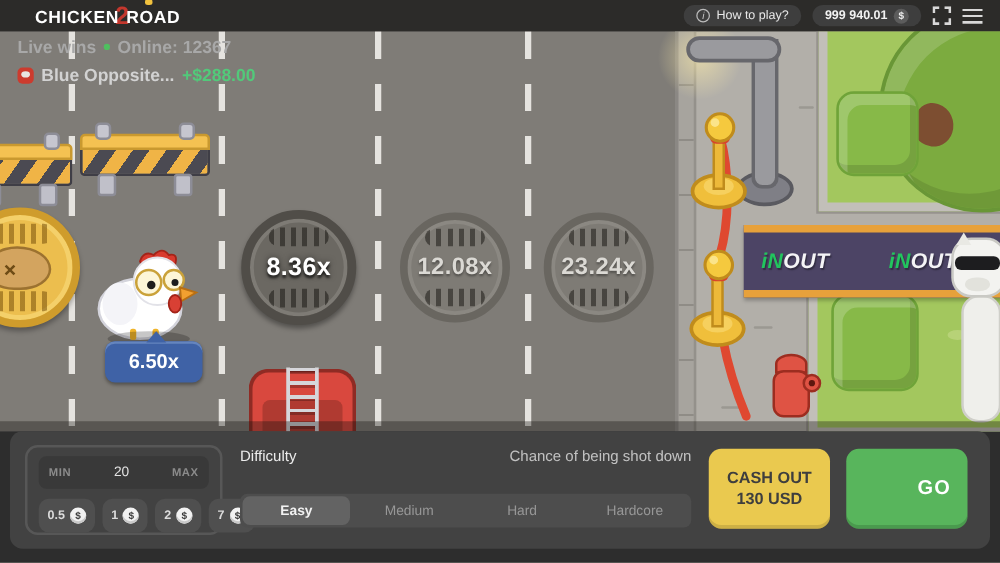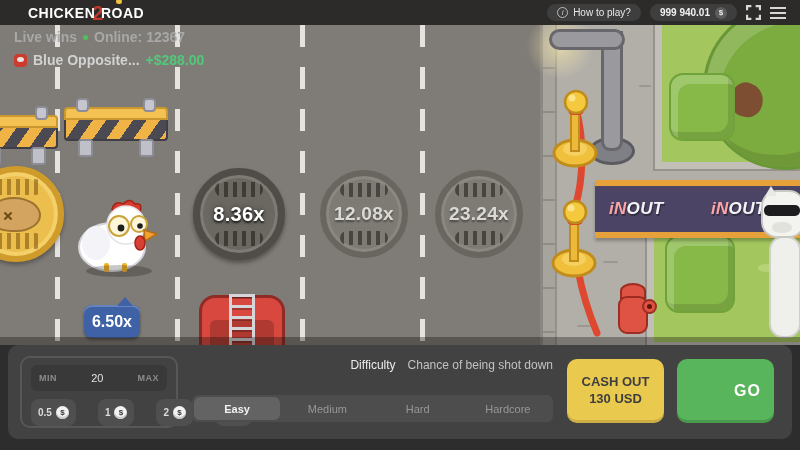--- a/index.html
+++ b/index.html
@@ -62,23 +62,23 @@
     background:repeating-linear-gradient(90deg,rgba(120,80,10,.55) 0 4px,transparent 4px 9px); }
   .gold-manhole::before { top:8%; } .gold-manhole::after { bottom:8%; }
   .gold-chicken { position:absolute; left:18%; top:30%; width:62%; height:42%; background:#d3a45f; border:2px solid #9c7230; border-radius:50% 55% 50% 45%; }
   .gold-x { position:absolute; left:12px; top:12px; width:10px; height:10px; }
   .gold-x::before,.gold-x::after { content:""; position:absolute; left:0; top:4px; width:10px; height:2px; background:#6e4c16; }
   .gold-x::before { transform:rotate(45deg); } .gold-x::after { transform:rotate(-45deg); }
 
   
   .chicken-wrap { position:absolute; left:74px; top:174px; width:92px; height:74px; z-index:5; }
   .chicken-shadow { position:absolute; left:12px; bottom:-4px; width:66px; height:12px; border-radius:50%; background:rgba(0,0,0,.22); }
-  .badge { position:absolute; left:84px; top:248px; width:56px; height:33px; background:#3f62a6; border-radius:8px;
+  .badge { position:absolute; left:84px; top:248px; width:78px; height:33px; background:#3f62a6; border-radius:8px;
     box-shadow:inset 0 2px 0 #6585bf, 0 2px 3px rgba(0,0,0,.35); display:flex; align-items:center; justify-content:center;
-    color:#fff; font-weight:bold; font-size:16px; z-index:6;margin-top:32px; }
+    color:#fff; font-weight:bold; font-size:16px; z-index:6; }
   .badge::before { content:""; position:absolute; top:-8px; left:33px; border-left:8px solid transparent; border-right:8px solid transparent; border-bottom:9px solid #3f62a6; }
 
   
   .truck { position:absolute; left:199px; top:270px; width:86px; height:50px; background:#d9483e; border:3px solid #8f2b24;
     border-bottom:none; border-radius:16px 16px 0 0; z-index:5; }
   .truck .cab { position:absolute; left:8px; top:22px; right:8px; height:28px; background:#b03a31; border-radius:6px 6px 0 0; }
   .ladder { position:absolute; left:50%; transform:translateX(-50%); top:-4px; width:26px; height:54px;
     background:repeating-linear-gradient(180deg,#d6d6da 0 3px,rgba(0,0,0,.25) 3px 5px,transparent 5px 11px);
     border-left:3px solid #d6d6da; border-right:3px solid #d6d6da; }
 
@@ -99,21 +99,21 @@
 
   .lamp-glow { position:absolute; left:-18px; top:-14px; width:70px; height:70px;
     background:radial-gradient(circle, rgba(255,238,170,.6) 0%, rgba(255,238,170,0) 68%); z-index:4; }
   .lamp-arm { position:absolute; left:6px; top:4px; width:76px; height:21px; background:#9a9a9e; border:3px solid #67676c; border-radius:12px; z-index:6; }
   .lamp-pole { position:absolute; left:58px; top:6px; width:22px; height:120px; background:#9a9a9e; border:3px solid #67676c; border-top:none; border-radius:0 0 9px 9px; z-index:6; }
   .lamp-base { position:absolute; left:46px; top:112px; width:46px; height:28px; background:#7f7f86; border:3px solid #5a5a60; border-radius:50%; z-index:5; }
 
   .billboard { position:absolute; left:52px; top:155px; width:212px; height:58px; background:#4c4465;
     border-top:6px solid #e7a13b; border-bottom:6px solid #e7a13b; box-shadow:0 3px 3px rgba(0,0,0,.25); z-index:5; }
   .brand { position:absolute; top:50%; transform:translateY(-50%); font-style:italic; font-weight:800; font-size:17px; letter-spacing:.3px; white-space:nowrap; text-shadow:1px 2px 1px rgba(0,0,0,.35); }
-  .brand .in { color:#fca5a5; } .brand .out { color:#f4f4f6; }
+  .brand .in { color:#22c55e; } .brand .out { color:#f4f4f6; }
 
   .cat { position:absolute; left:218px; top:165px; width:46px; height:150px; z-index:7; }
   .cat .head { position:absolute; left:0; top:0; width:44px; height:48px; background:#f3f3f0; border:2px solid #c9c9c4; border-radius:16px; }
   .cat .ear { position:absolute; left:2px; top:-6px; width:0; height:0; border-left:6px solid transparent; border-right:6px solid transparent; border-bottom:10px solid #e9e9e4; }
   .cat .shades { position:absolute; left:1px; top:13px; width:36px; height:11px; background:#1d1d1f; border-radius:5px; }
   .cat .muzzle { position:absolute; left:9px; top:30px; width:20px; height:11px; background:#e2e2dc; border-radius:45%; }
   .cat .body { position:absolute; left:8px; top:46px; width:32px; height:102px; background:#efefeb; border:2px solid #cfcfc9; border-radius:14px; }
 
   .hydrant { position:absolute; left:70px; top:258px; width:40px; height:56px; z-index:6; }
   .hydrant .dome { position:absolute; left:7px; top:0; width:26px; height:16px; background:#df5344; border:2px solid #9c2d20; border-radius:50% 50% 0 0; }
@@ -121,26 +121,26 @@
   .hydrant .nozzle { position:absolute; right:-4px; top:16px; width:15px; height:15px; background:#df5344; border:2px solid #9c2d20; border-radius:50%; }
   .hydrant .nozzle::after { content:""; position:absolute; left:3px; top:3px; width:5px; height:5px; border-radius:50%; background:#5e170f; }
 
   
   .bottom-panel { position:absolute; left:8px; top:345px; width:784px; height:94px; background:#424242; border-radius:10px; z-index:20; }
   .bet-card { position:absolute; left:12px; top:11px; width:158px; height:72px; border:2px solid #575757; border-radius:10px; }
   .amount-bar { position:absolute; left:9px; top:7px; width:136px; height:26px; background:#393939; border-radius:6px;
     display:flex; align-items:center; justify-content:space-between; padding:0 8px; }
   .minmax { color:#8b8b8b; font-weight:bold; font-size:9px; letter-spacing:.5px; cursor:default; }
   .amount-value { color:#e2e2e2; font-size:11px; }
-  .chips { position:absolute; left:9px; top:41px; display:flex; gap:22px; }
+  .chips { position:absolute; left:9px; top:41px; display:flex; gap:6px; }
   .chip { height:27px; background:#4f4f4f; border-radius:8px; display:flex; align-items:center; justify-content:center; gap:4px; padding:0 7px; }
   .chip-label { color:#dcdcdc; font-weight:bold; font-size:10px; }
   .chip-coin { width:13px; height:13px; border-radius:50%; background:#f2f2f2; color:#3a3a3a; font-size:8px; font-weight:bold; display:flex; align-items:center; justify-content:center; box-shadow:inset 0 -2px 0 #c9c9c9; }
 
-  .mid-row { position:absolute; left:184px; top:13px; width:361px; display:flex; justify-content:flex-end; }
+  .mid-row { position:absolute; left:184px; top:13px; width:361px; display:flex; justify-content:space-between; }
   .difficulty-label { color:#ececec; font-size:12px; }
   .chance-label { color:#c2c2c2; font-size:12px;margin-left:12px; }
   .seg-control { position:absolute; left:184px; top:50px; width:361px; height:27px; background:#4d4d4d; border-radius:6px; display:flex; }
   .seg { flex:1; display:flex; align-items:center; justify-content:center; color:#979797; font-size:11px; border-radius:6px; margin:2px;text-align:center; }
   .seg.selected { background:#636363; color:#f2f2f2; font-weight:bold; }
 
   .cashout-btn { position:absolute; left:559px; top:14px; width:97px; height:64px; background:#eac94f; border-radius:10px;
     display:flex; flex-direction:column; align-items:center; justify-content:center; color:#3e3e3e; font-weight:800; font-size:13px; line-height:1.3; box-shadow:inset 0 -3px 0 rgba(0,0,0,.12); }
   .go-btn { position:absolute; left:669px; top:14px; width:97px; height:64px; background:#58b55c; border-radius:10px;
     display:flex; align-items:center; justify-content:center; color:#fff; font-weight:800; font-size:16px; letter-spacing:1px; box-shadow:inset 0 -3px 0 rgba(0,0,0,.15);padding-left:44px; }

